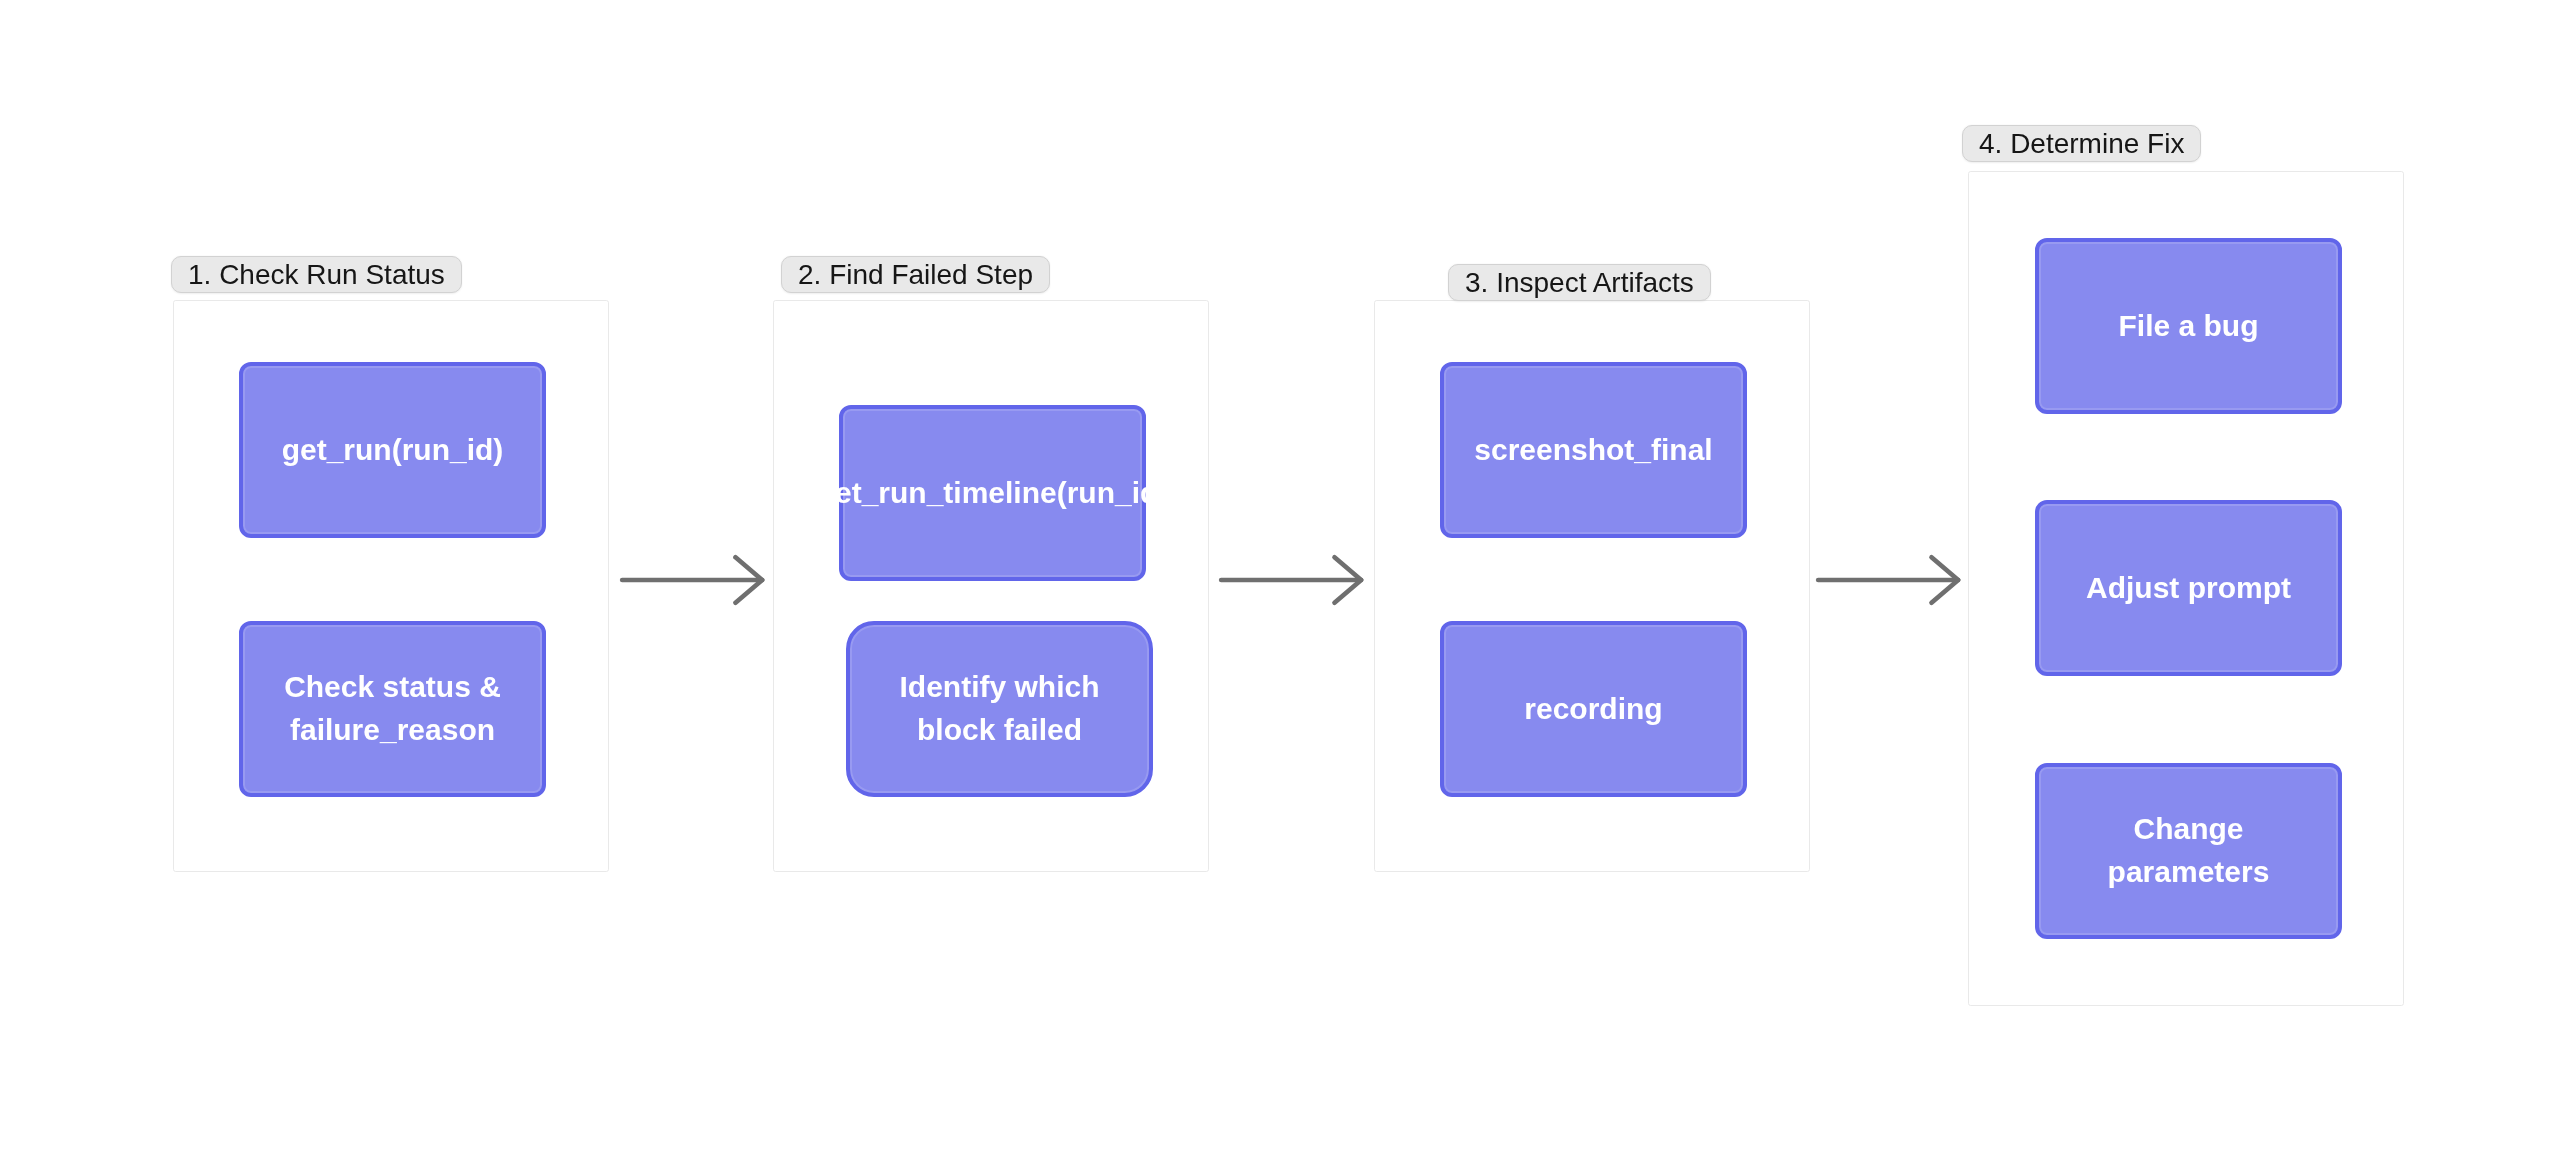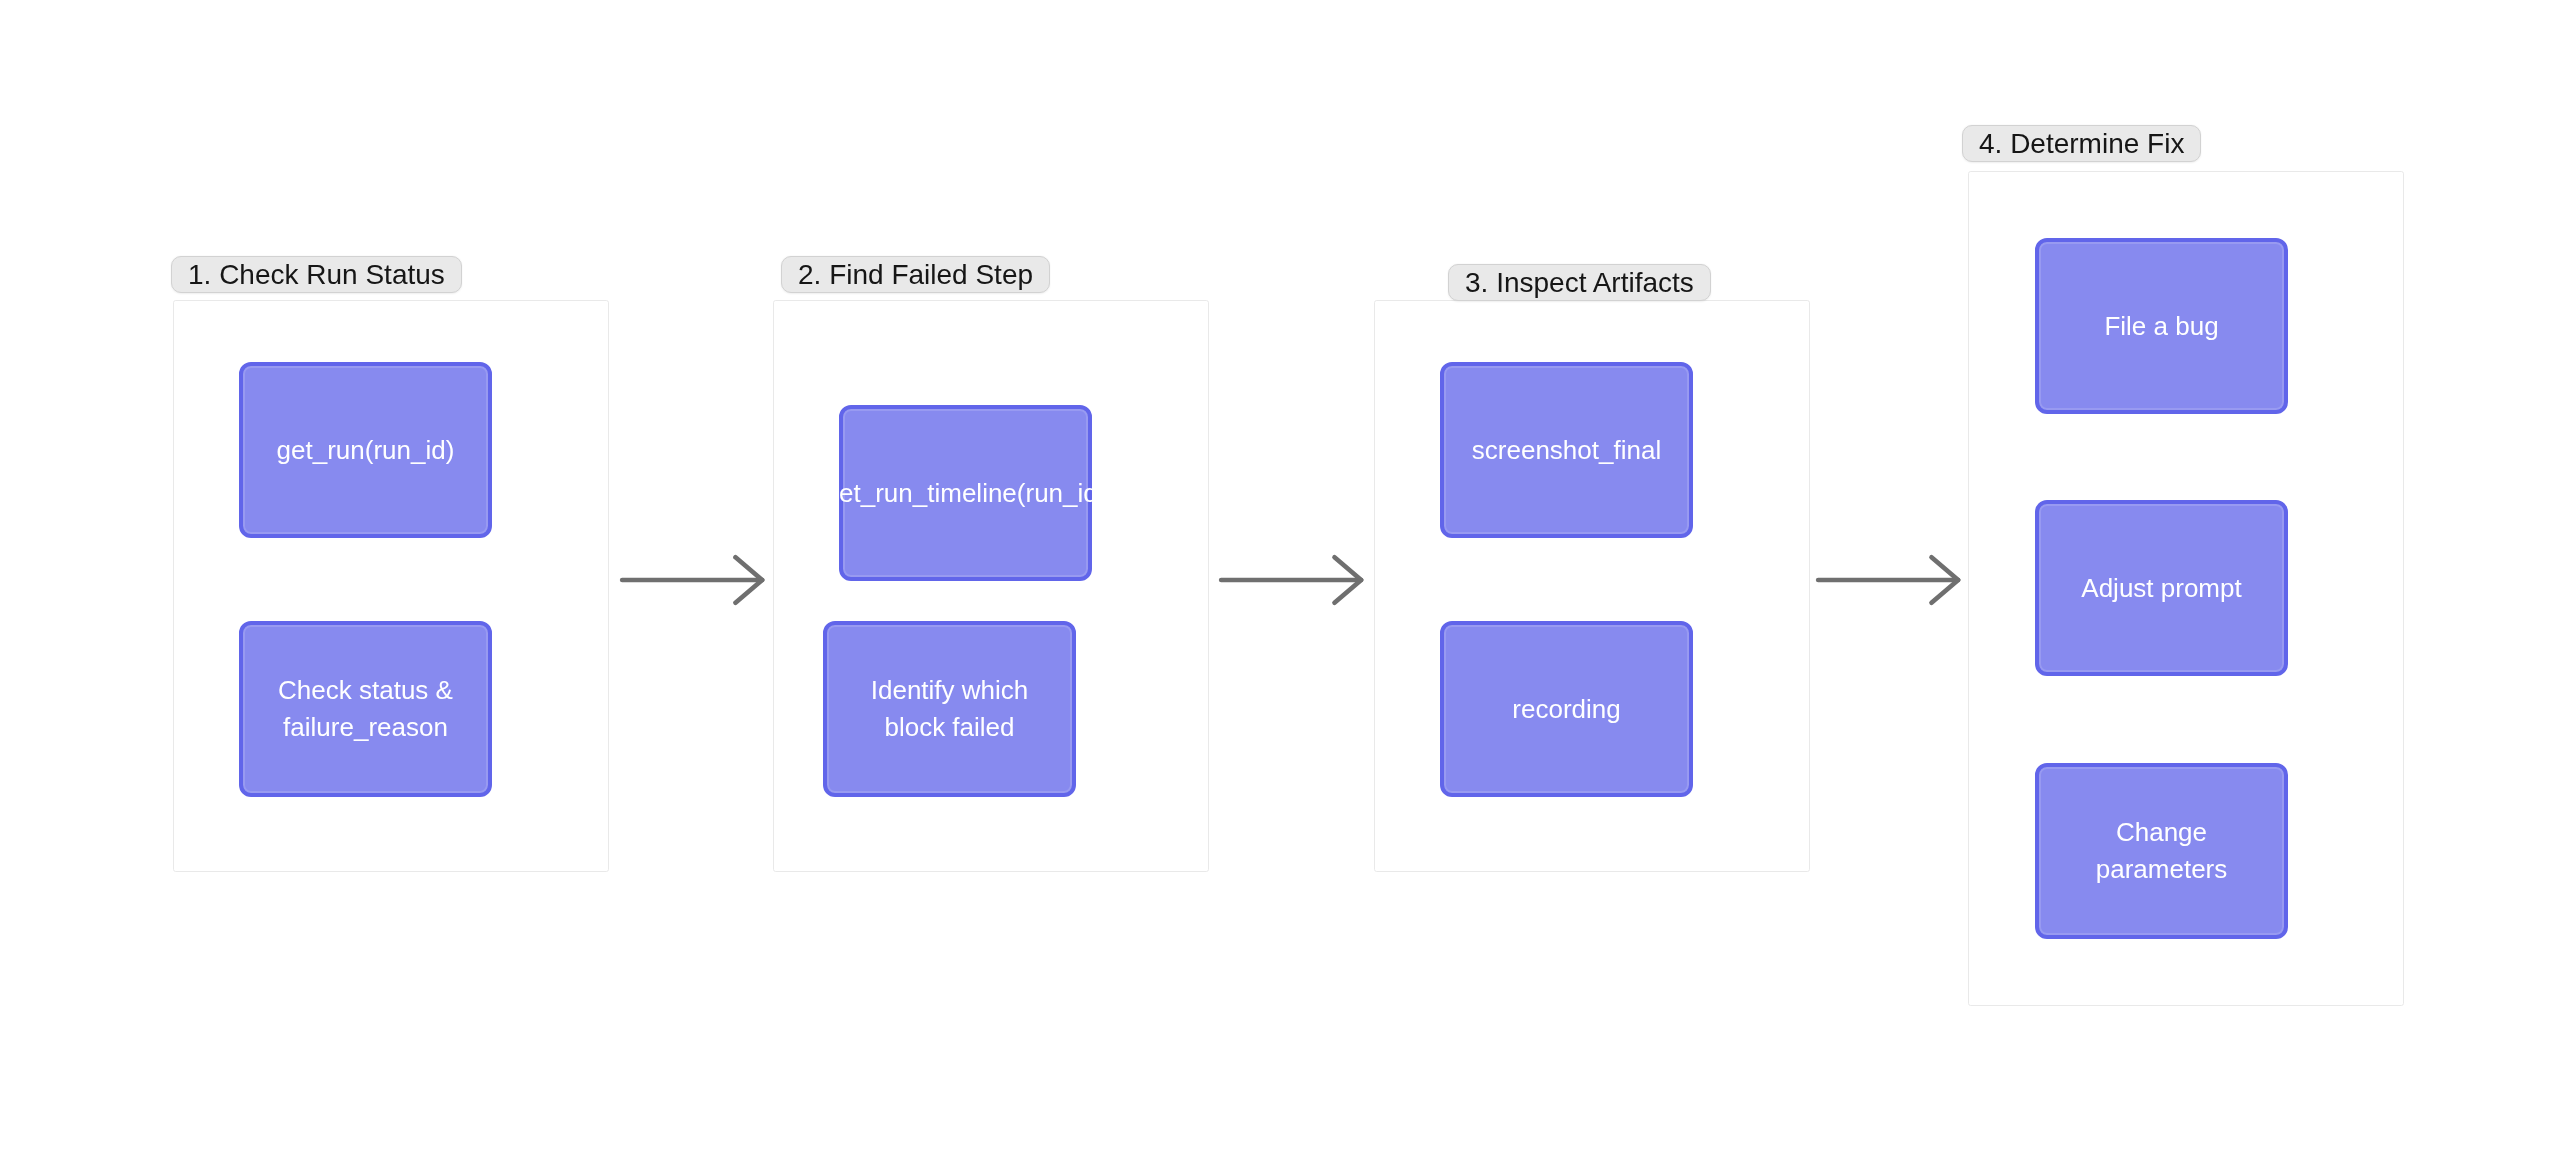--- a/index.html
+++ b/index.html
@@ -33,37 +33,38 @@
     box-sizing: content-box;
     font-size: 28px;
     font-weight: 400;
     color: var(--pill-text, #161616);
     white-space: nowrap;
     box-shadow: 0 0.7px 2px rgba(0,0,0,0.07);
     z-index: 3;
   }
   .node {
     position: absolute;
-    width: 253px;
+    width: 307px;
     height: 176px;
     box-sizing: border-box;
     background: var(--node-fill, #878aef);
     border: 4px solid var(--node-border, #6165ea);
     border-radius: 12px;
     box-shadow: inset 0 0 0 2px rgba(255,255,255,0.14);
     display: flex;
     align-items: center;
     justify-content: center;
     text-align: center;
     padding: 0 17px;
-    font-size: 26px;
+    font-size: 30px;
     line-height: 1.42;
     color: var(--node-text, #ffffff);
     z-index: 2;
     cursor: default;
+    font-weight: bold;
   }
   .arrow {
     position: absolute;
     top: 550px;
     height: 60px;
     z-index: 1;
   }
   .arrow svg { display: block; }
   .arrow polyline, .arrow line {
     stroke: var(--arrow, #6f6f6f);
@@ -92,21 +93,21 @@
       <line x1="4" y1="45" x2="214" y2="45"></line>
       <polyline points="174,11 214,45 174,79"></polyline>
     </svg>
   </div>
 
   <div class="group-pill" style="left:771px; top:256px;margin-left:10px;">2. Find Failed Step</div>
   <div class="group-box" style="left:773px; top:300px; width:436px; height:572px;"></div>
   <div class="node" style="left:839px; top:362px;margin-top:43px;">
     <span>get_run_timeline(run_id)</span>
   </div>
-  <div class="node" style="left:823px; top:621px;">
+  <div class="node" style="left:846px; top:621px;border-radius:28px;">
     <span>Identify which block failed</span>
   </div>
 
   <div class="arrow" style="left:1218px; width:151px;">
     <svg width="151" height="60" viewBox="0 0 225 90">
       <line x1="4" y1="45" x2="214" y2="45"></line>
       <polyline points="174,11 214,45 174,79"></polyline>
     </svg>
   </div>
 

